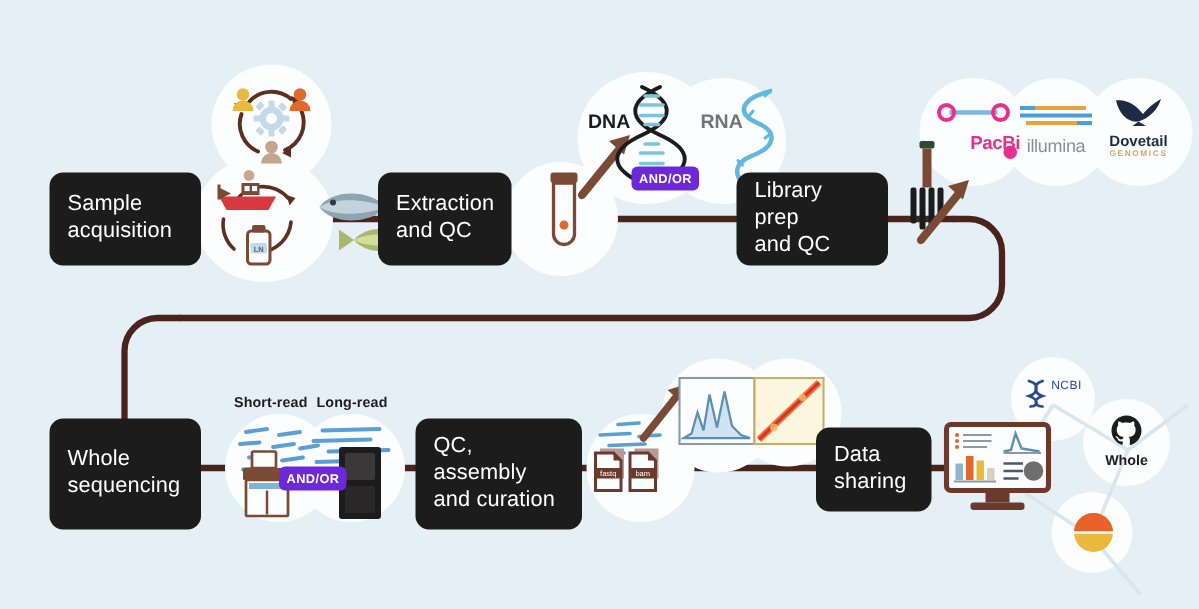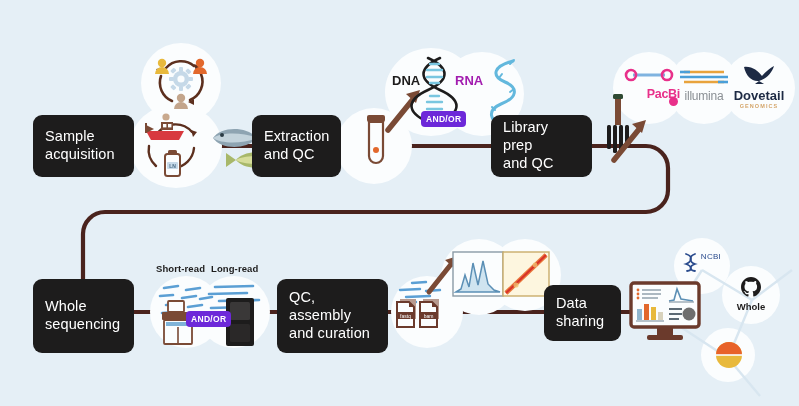--- a/index.html
+++ b/index.html
@@ -209,21 +209,21 @@
     <path d="M30,3 C10,8 8,18 22,24 C36,30 34,40 18,46 C4,52 6,62 20,70" fill="none" stroke="#63b8dd" stroke-width="3" stroke-linecap="round"></path>
     <g stroke="#63b8dd" stroke-width="2" stroke-linecap="round">
       <line x1="27" y1="6" x2="31" y2="2"></line>
       <line x1="16" y1="20" x2="19" y2="16"></line>
       <line x1="27" y1="34" x2="31" y2="31"></line>
       <line x1="12" y1="52" x2="9" y2="49"></line>
     </g>
   </svg>
 
   <div class="bigtxt" style="left:392px;top:73px;font-size:13px;color:#1d1c1c;">DNA</div>
-  <div class="bigtxt" style="left:455px;top:73px;font-size:13px;color:#a21caf;">RNA</div>
+  <div class="bigtxt" style="left:467px;top:73px;font-size:13px;color:#737373;">RNA</div>
   <div class="andor" style="left:421px;top:111px;">AND/OR</div>
 
   <svg class="art" style="left:600px;top:94px;width:36px;height:62px;" viewBox="0 0 36 62">
     <rect x="13" y="0" width="10" height="5" rx="1.5" fill="#2f4a33"></rect>
     <rect x="15" y="5" width="6" height="26" fill="#7a4a35"></rect>
     <g fill="#1d1c1c">
       <rect x="7" y="31" width="4" height="24" rx="1.5"></rect>
       <rect x="13" y="31" width="4" height="28" rx="1.5"></rect>
       <rect x="19" y="31" width="4" height="26" rx="1.5"></rect>
       <rect x="25" y="31" width="4" height="22" rx="1.5"></rect>
@@ -253,21 +253,21 @@
       <line x1="42" y1="14" x2="52" y2="14" stroke="#4a9fd8" stroke-width="2.6"></line>
     </svg>
     <div style="font-size:12px;color:#8a8f94;letter-spacing:-.2px;margin-top:1px;">illumina</div>
   </div>
 
   <div class="seqlogo" style="left:728px;top:64px;width:62px;">
     <svg width="34" height="20" viewBox="0 0 34 20">
       <path d="M2,3 C10,2 16,7 20,12 C24,7 30,3 32,2 C30,9 24,15 17,17 C10,18 4,12 2,3 Z" fill="#1d2a44"></path>
       <path d="M17,17 l5,3 -9,0 z" fill="#1d2a44"></path>
     </svg>
-    <div style="font-size:13px;font-weight:bold;color:#1d2a44;margin-top:0px;">Dovetail</div>
+    <div style="font-size:10px;font-weight:bold;color:#1d2a44;margin-top:0px;">Dovetail</div>
     <div style="font-size:5.5px;font-weight:bold;color:#d4a56a;letter-spacing:1.1px;">GENOMICS</div>
   </div>
 
   <svg class="art" style="left:156px;top:283px;width:62px;height:34px;" viewBox="0 0 62 34">
     <g stroke="#5b9fd4" stroke-width="2.6" stroke-linecap="round">
       <line x1="8" y1="5" x2="22" y2="3"></line>
       <line x1="30" y1="7" x2="44" y2="5"></line>
       <line x1="4" y1="13" x2="17" y2="12"></line>
       <line x1="26" y1="15" x2="40" y2="13"></line>
       <line x1="44" y1="16" x2="56" y2="14"></line>

